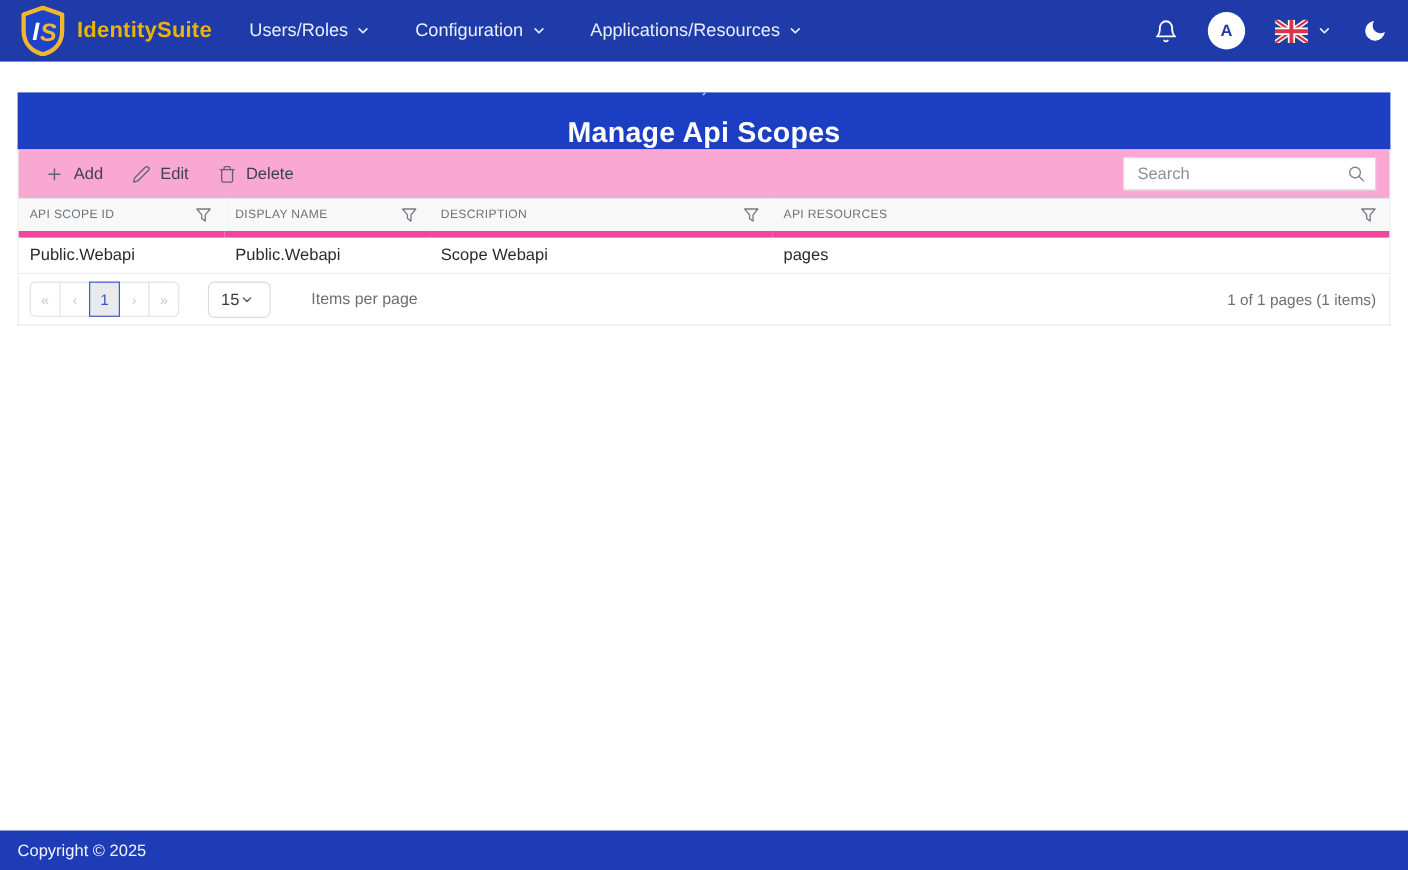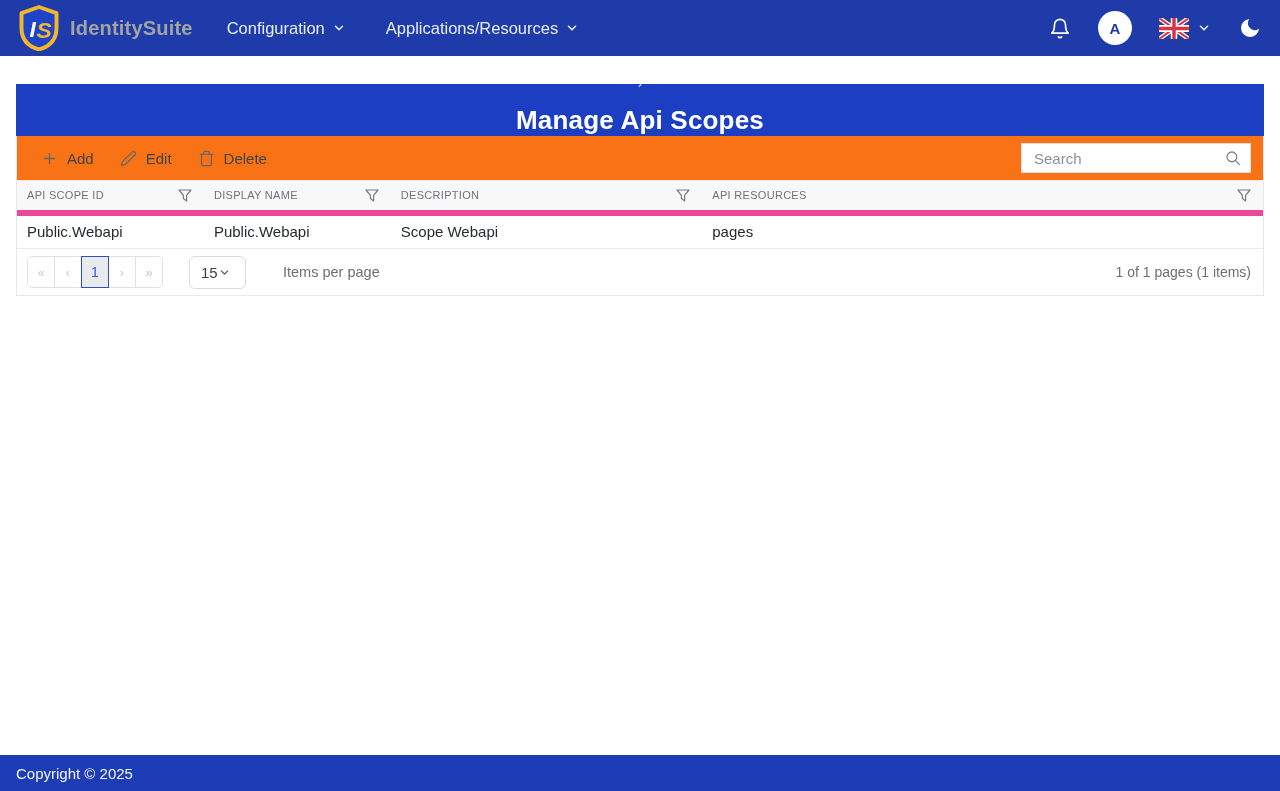--- a/index.html
+++ b/index.html
@@ -11,21 +11,21 @@
   }
   .app { display: flex; flex-direction: column; height: 791px; }
 
   
   .navbar {
     height: 56px; background: #1e3ba9; display: flex; align-items: center;
     padding: 0 18px; flex-shrink: 0;
   }
   .brand { display: flex; align-items: center; gap: 10px; cursor: pointer; }
   .brand-logo { width: 42px; height: 46px; display: block; }
-  .brand-name { color: #a3a3a3; font-size: 20px; font-weight: 700; letter-spacing: 0.2px; }
+  .brand-name { color: #eab308; font-size: 20px; font-weight: 700; letter-spacing: 0.2px; }
   .nav-links { display: flex; align-items: center; margin-left: 14px; }
   .nav-item {
     display: flex; align-items: center; gap: 7px; color: #e9eefb;
     font-size: 16.5px; padding: 10px 0; margin: 0 20px; cursor: pointer;
   }
   .nav-chevron { width: 14px; height: 14px; stroke: #e9eefb; }
   .nav-right { margin-left: auto; display: flex; align-items: center; gap: 27px; }
   .icon-btn { background: none; border: none; cursor: pointer; display: flex; align-items: center; }
   .bell-svg { width: 22px; height: 23px; stroke: #ffffff; fill: none; }
   .avatar {
@@ -43,21 +43,21 @@
   .card-header {
     height: 52px; background: #1b3ec2; display: flex; align-items: center;
     padding: 0 22px; gap: 18px; flex-direction: column;
   }
   .wrench-svg { width: 28px; height: 28px; fill: #ffffff; }
   .card-title { color: #ffffff; font-size: 26px; font-weight: 700; letter-spacing: 0.2px; }
 
   .grid-shell { border: 1px solid #e6e8ea; border-top: none; background: #fff; }
 
   
-  .toolbar { height: 44px; display: flex; align-items: center; padding: 0 12px 0 8px; background: #f97316; }
+  .toolbar { height: 44px; display: flex; align-items: center; padding: 0 12px 0 8px; background: #f9a8d4; }
   .tb-btn {
     display: flex; align-items: center; gap: 9px; background: none; border: none;
     font-family: inherit; font-size: 15px; color: #3f4348; padding: 8px 10px;
     margin-left: 6px; cursor: pointer; border-radius: 4px;
   }
   .tb-icon { width: 17px; height: 17px; stroke: #5f6569; fill: none; }
   .search-wrap { margin-left: auto; position: relative; }
   .search-input {
     width: 230px; height: 30px; border: 1px solid #d8dce0; border-radius: 0;
     padding: 0 34px 0 12px; font-family: inherit; font-size: 15px; color: #3a3f44;
@@ -119,20 +119,26 @@
     <div class="brand">
       <svg class="brand-logo" viewBox="0 0 48 52">
         <path d="M24 2 L44 9 V26 C44 40 35 47.5 24 50.5 C13 47.5 4 40 4 26 V9 Z" fill="#1d44c8" stroke="#f2b62c" stroke-width="4.5" stroke-linejoin="round"></path>
         <text x="13" y="36" font-size="26" font-weight="800" font-style="italic" font-family="Liberation Sans, sans-serif" fill="#ffffff">I</text>
         <text x="21" y="37" font-size="26" font-weight="800" font-style="italic" font-family="Liberation Sans, sans-serif" fill="#f2b62c">S</text>
       </svg>
       <span class="brand-name">IdentitySuite</span>
     </div>
 
     <div class="nav-links">
+      <div class="nav-item">
+        <span>Users/Roles</span>
+        <svg class="nav-chevron" viewBox="0 0 24 24" fill="none" stroke-width="2.6" stroke-linecap="round" stroke-linejoin="round">
+            <polyline points="6 9 12 15 18 9"></polyline>
+          </svg>
+      </div>
       <div class="nav-item">
         <span>Configuration</span>
         <svg class="nav-chevron" viewBox="0 0 24 24" fill="none" stroke-width="2.6" stroke-linecap="round" stroke-linejoin="round">
             <polyline points="6 9 12 15 18 9"></polyline>
           </svg>
       </div>
       <div class="nav-item">
         <span>Applications/Resources</span>
         <svg class="nav-chevron" viewBox="0 0 24 24" fill="none" stroke-width="2.6" stroke-linecap="round" stroke-linejoin="round">
             <polyline points="6 9 12 15 18 9"></polyline>

